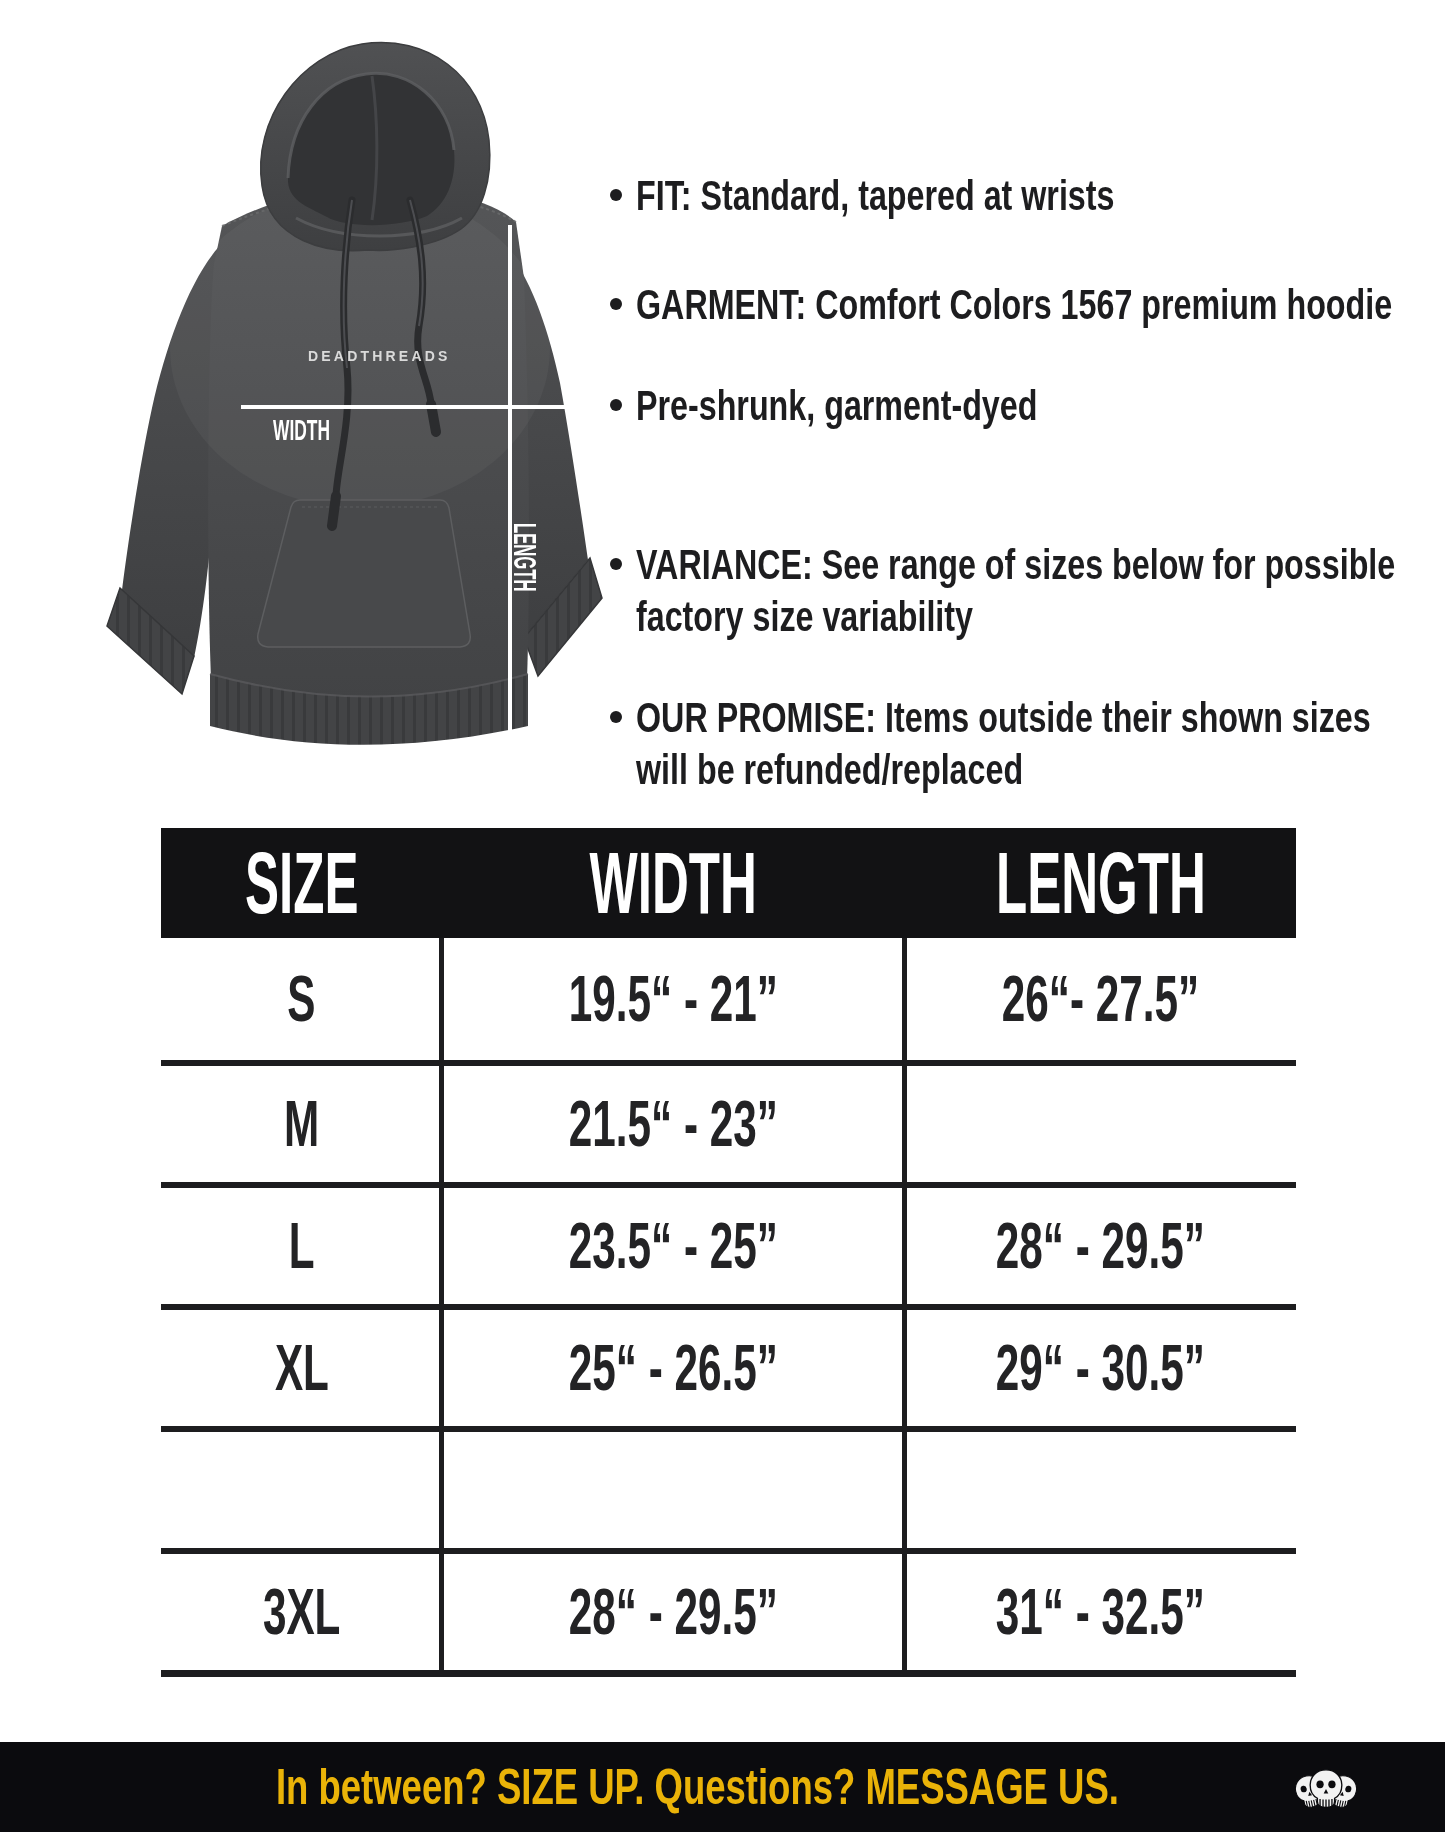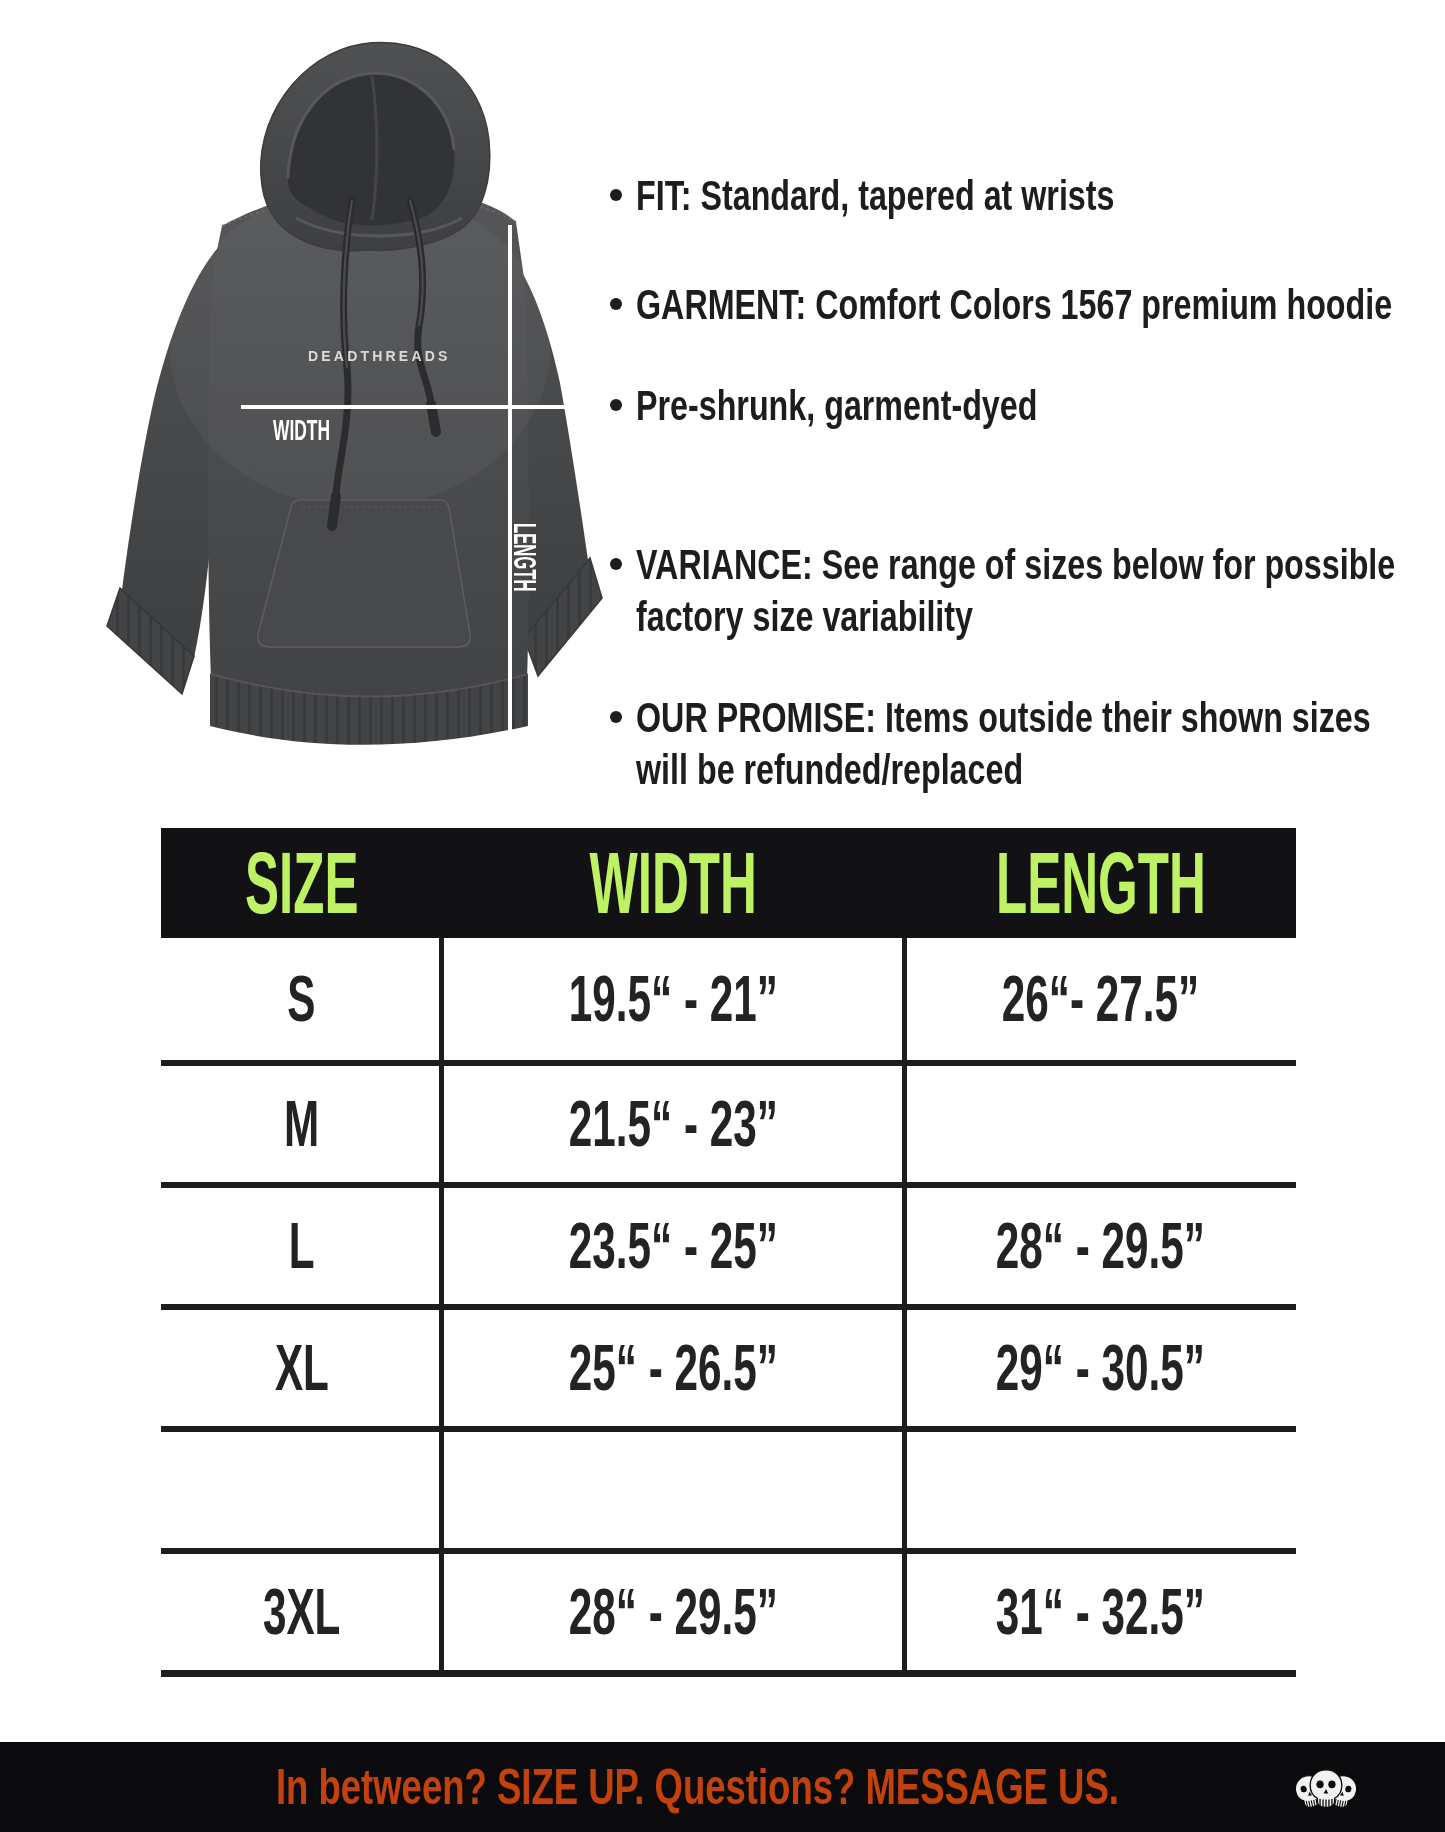--- a/index.html
+++ b/index.html
@@ -35,37 +35,37 @@
   .feature{position:absolute;left:0;display:flex;align-items:flex-start;}
   .f0{top:133px}.f1{top:242px}.f2{top:343px}.f3{top:502px}.f4{top:655px}
   .dot{flex:none;width:12px;height:12px;border-radius:50%;background:var(--ink);margin:20px 0 0 10px;}
   .ftext{margin-left:14px;font-size:43px;line-height:52px;font-weight:700;color:var(--ink);}
   .fline .cx{--sx:.75;}
 
   
   .chart{position:absolute;left:161px;top:828px;width:1135px;}
   .chead{
     display:grid;grid-template-columns:281px 463px 391px;height:110px;
-    background:var(--panel);color:#bef264;
+    background:var(--panel);color:#ffffff;
   }
   .hc{display:flex;align-items:center;justify-content:center;font-weight:700;font-size:88px;}
   .hc .cx{--sx:.58;}
   .cbody{position:relative;border-bottom:7px solid var(--ink);}
   .crow{display:grid;grid-template-columns:281px 463px 391px;height:122px;box-sizing:border-box;}
   .crow + .crow{border-top:6px solid var(--ink);}
   .cc{display:flex;align-items:center;justify-content:center;font-weight:700;font-size:64px;color:#232325;}
   .cc .cx{--sx:.66;}
   .vdiv{position:absolute;top:0;bottom:0;width:5px;background:var(--ink);}
   .vd1{left:278px}.vd2{left:741px}
 
   
   .bar{position:absolute;left:0;top:1742px;width:1445px;height:90px;background:var(--footer);}
   .msg{
     position:absolute;inset:0;display:flex;align-items:center;justify-content:center;
-    padding-right:50px;color:#c2410c;font-weight:700;font-size:50px;
+    padding-right:50px;color:#eab308;font-weight:700;font-size:50px;
   }
   .msg .cx{--sx:.73;}
   .logo{position:absolute;right:80px;top:50%;transform:translateY(-50%);width:78px;height:72px;}
 </style>
 </head>
 <body>
 
 <div class="page">
 
   <section class="diagram">

